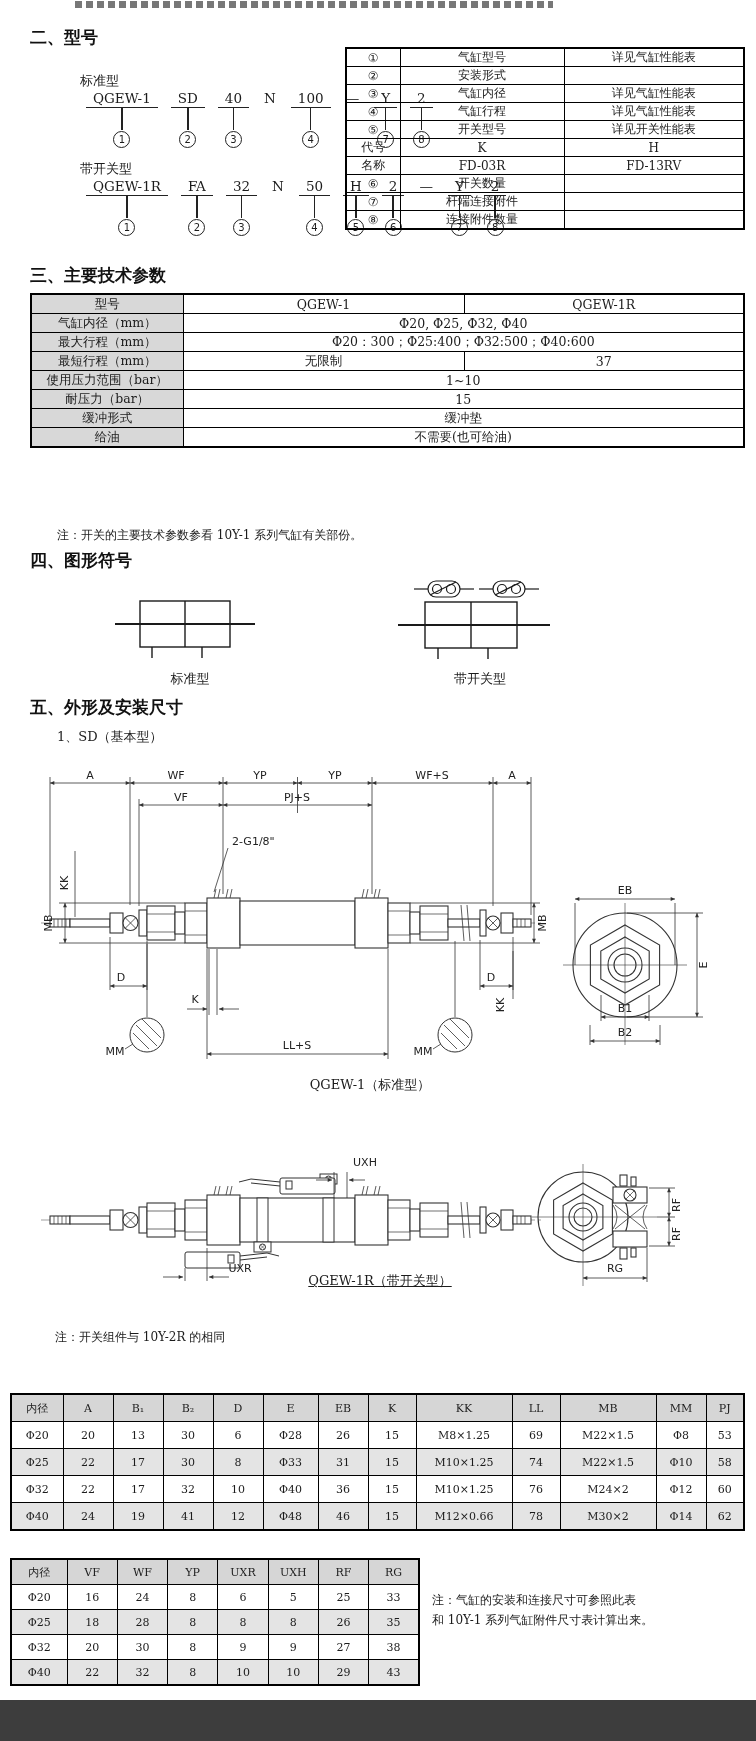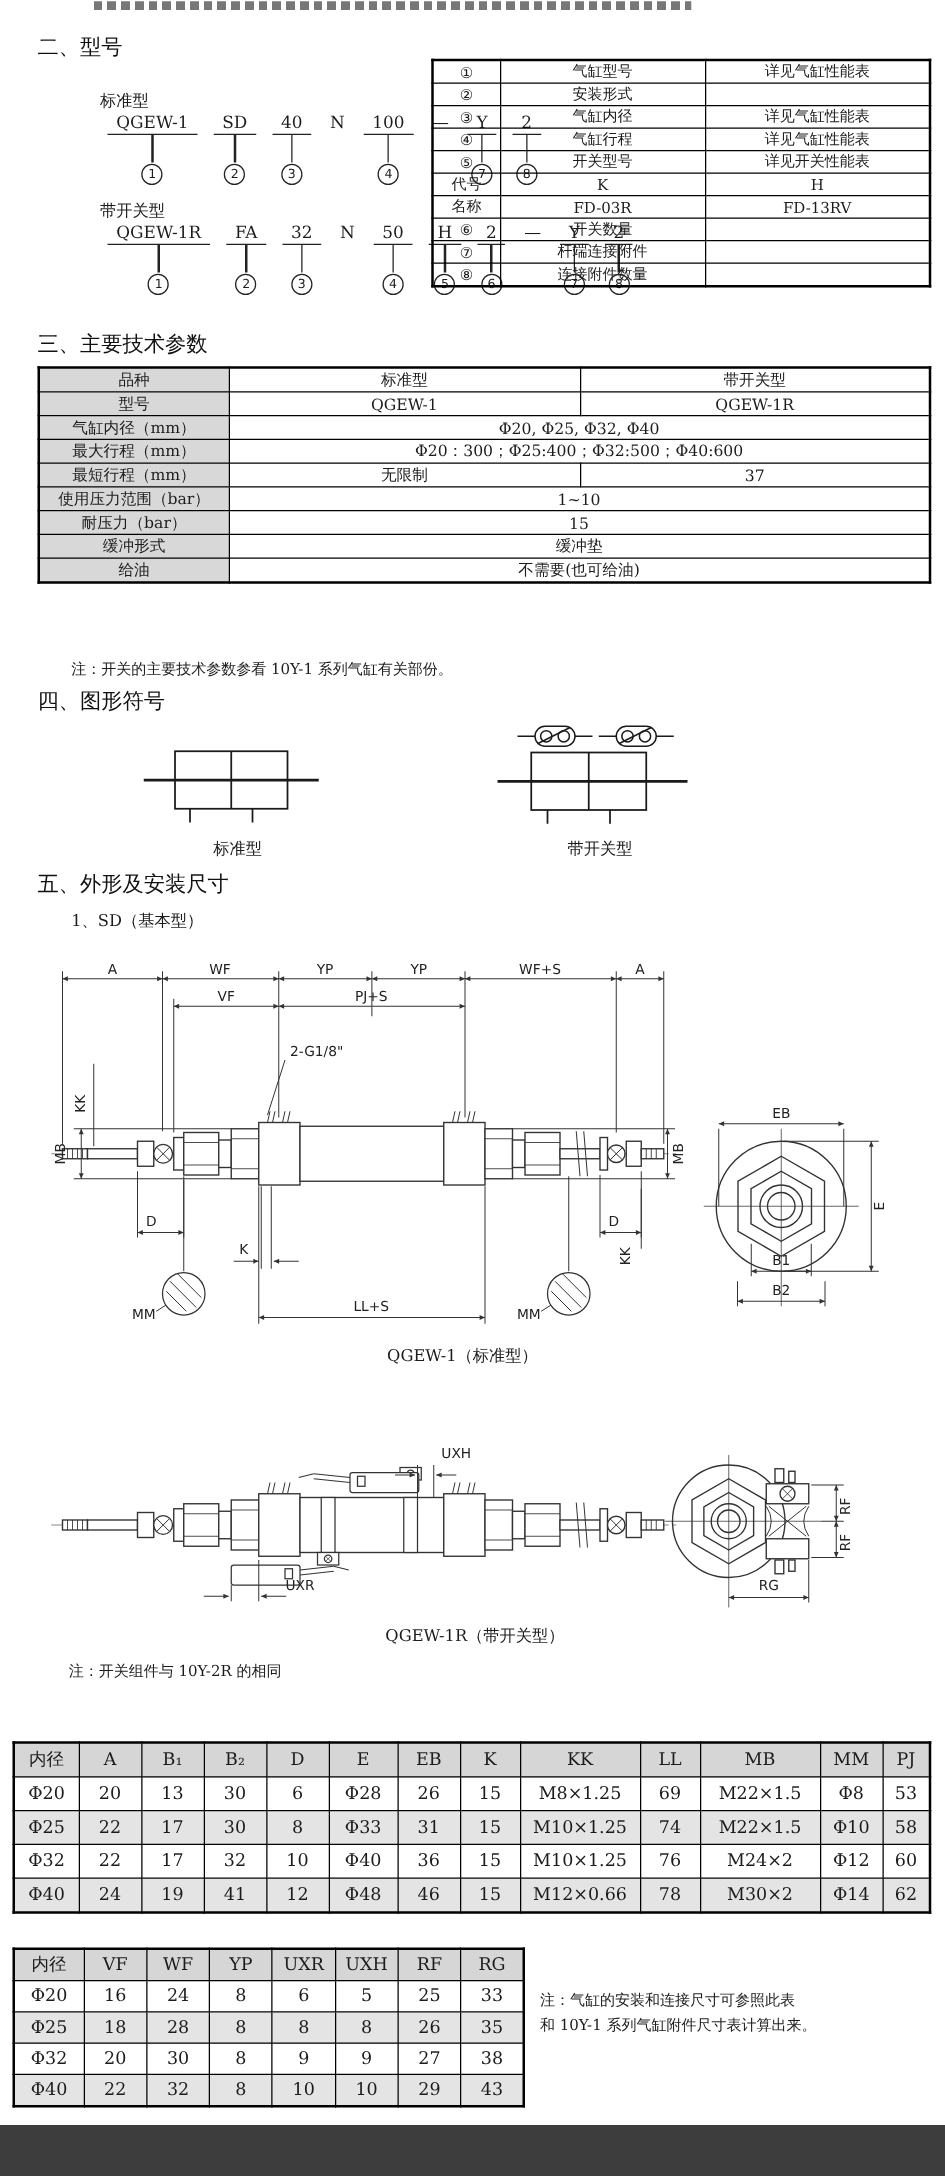--- a/index.html
+++ b/index.html
@@ -1,19 +1,19 @@
 <!DOCTYPE html>
 <html><head>
 <meta charset="utf-8">
 <style>
   html,body{margin:0;padding:0;background:#fff;}
   .page{position:relative;width:756px;height:1741px;background:#fff;overflow:hidden;
         font-family:"DejaVu Serif",serif;color:#1c1c1c;}
   .abs{position:absolute;}
-  .h1{font-family:"Liberation Sans","DejaVu Sans",sans-serif;font-weight:normal;font-size:17px;color:#111;}
+  .h1{font-family:"Liberation Sans","DejaVu Sans",sans-serif;font-weight:bold;font-size:17px;color:#111;}
   .sub{font-size:13px;text-align:right;}
   .note{font-size:12px;}
   .cap{font-size:13px;}
   .clip-strip{height:7px;background:repeating-linear-gradient(90deg,#4a4a4a 0 7px,transparent 7px 11px);opacity:.75;}
 
   
   .mlabel{font-size:13px;}
   .mrow{display:flex;align-items:flex-start;}
   .seg{display:flex;flex-direction:column;align-items:center;margin-right:13px;}
   .segtext{font-size:13.5px;padding:0 7px 1px;border-bottom:1.5px solid #222;}
@@ -23,21 +23,21 @@
         text-align:center;margin-top:1px;font-family:"DejaVu Sans",sans-serif;}
 
   table{border-collapse:collapse;}
   .legend{width:400px;font-size:12px;border:2px solid #000;}
   .legend td{border:1px solid #000;height:16px;text-align:center;padding:0 3px;}
 
   .tech{width:715px;font-size:12.5px;border:2px solid #000;}
   .tech td{border:1px solid #000;height:18px;text-align:center;padding:0 4px;}
   .tech td.lbl{background:#d8d8d8;}
 
-  .dim{font-size:14px;border:2px solid #000;table-layout:fixed;}
+  .dim{font-size:11px;border:2px solid #000;table-layout:fixed;}
   .dim th,.dim td{border:1px solid #000;text-align:center;padding:0;}
   .dim th{background:#d6d6d6;font-weight:normal;height:26px;}
   .dim td{height:26px;}
   .dimB th{height:24px;}
   .dimB td{height:24px;}
   .dim tbody tr:nth-child(even) td{background:#e4e4e4;}
 
   .dl{font:11px "DejaVu Sans",sans-serif;fill:#222;text-anchor:middle;}
   .dls{font:11px "DejaVu Sans",sans-serif;fill:#222;text-anchor:start;}
   .bottombar{background:#3d3d3d;}
@@ -203,25 +203,20 @@
 
   <div class="abs h1" style="left:30px;top:264px;">三、主要技术参数</div>
 
   <table class="tech abs" style="left:30px;top:293px;">
     <colgroup>
         <col style="width:152px">
         <col style="width:281px">
         <col>
       </colgroup>
     <tbody>
-      <tr>
-          <td class="lbl">品种</td>
-          <td>标准型</td>
-          <td>带开关型</td>
-        </tr>
       <tr>
           <td class="lbl">型号</td>
           <td>QGEW-1</td>
           <td>QGEW-1R</td>
         </tr>
       <tr>
           <td class="lbl">气缸内径（mm）</td>
           <td colspan="2">Φ20, Φ25, Φ32, Φ40</td>
         </tr>
       <tr>
@@ -547,21 +542,21 @@
     </g>
     <g>
       <text class="dl" x="330" y="16">UXH</text>
       <text class="dl" x="205" y="122">UXR</text>
       <text class="dl" x="645" y="55" transform="rotate(-90 645 55)">RF</text>
       <text class="dl" x="645" y="84" transform="rotate(-90 645 84)">RF</text>
       <text class="dl" x="580" y="122">RG</text>
     </g>
   </svg>
 
-  <div class="abs cap" style="left:285px;top:1300px;width:190px;text-align:center;">QGEW-1R（带开关型）</div>
+  <div class="abs cap" style="left:285px;top:1272px;width:190px;text-align:center;text-decoration:underline;">QGEW-1R（带开关型）</div>
   <div class="abs note" style="left:55px;top:1329px;">注：开关组件与 10Y-2R 的相同</div>
 
   <table class="dim abs" style="left:10px;top:1393px;width:735px;">
     <colgroup>
       <col style="width:52px">
         <col style="width:50px">
         <col style="width:50px">
         <col style="width:50px">
       <col style="width:50px">
         <col style="width:55px">

